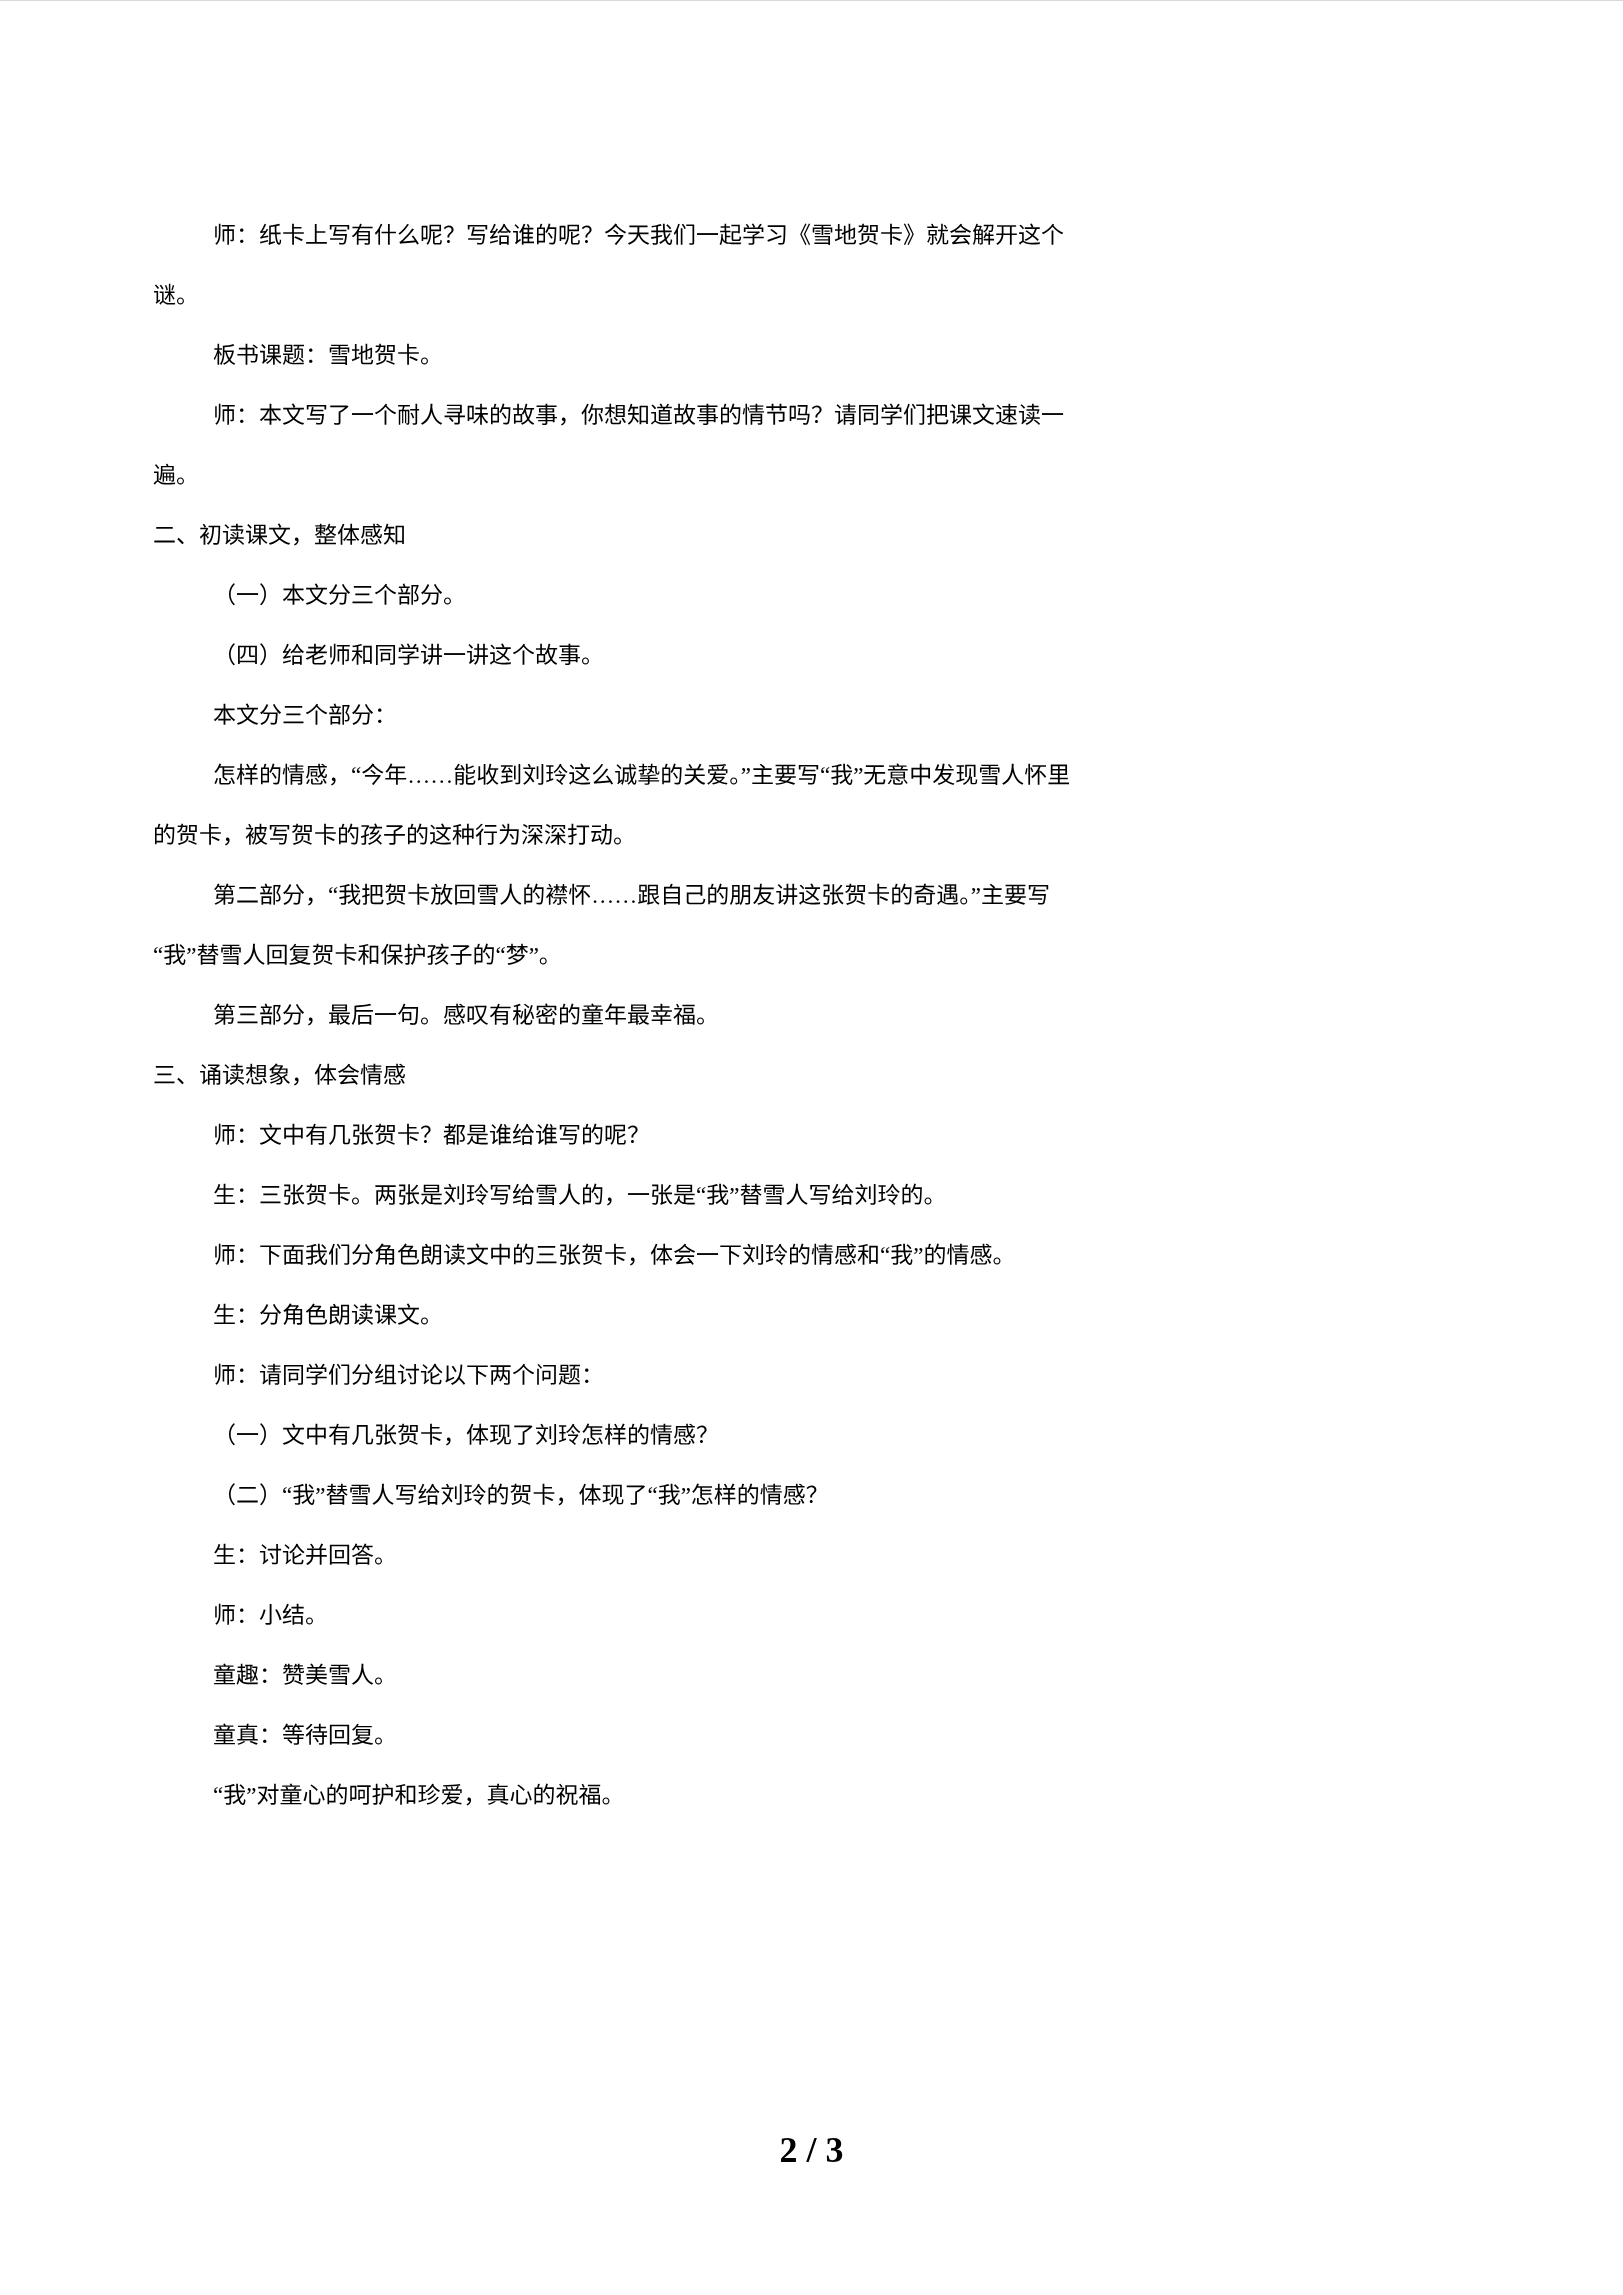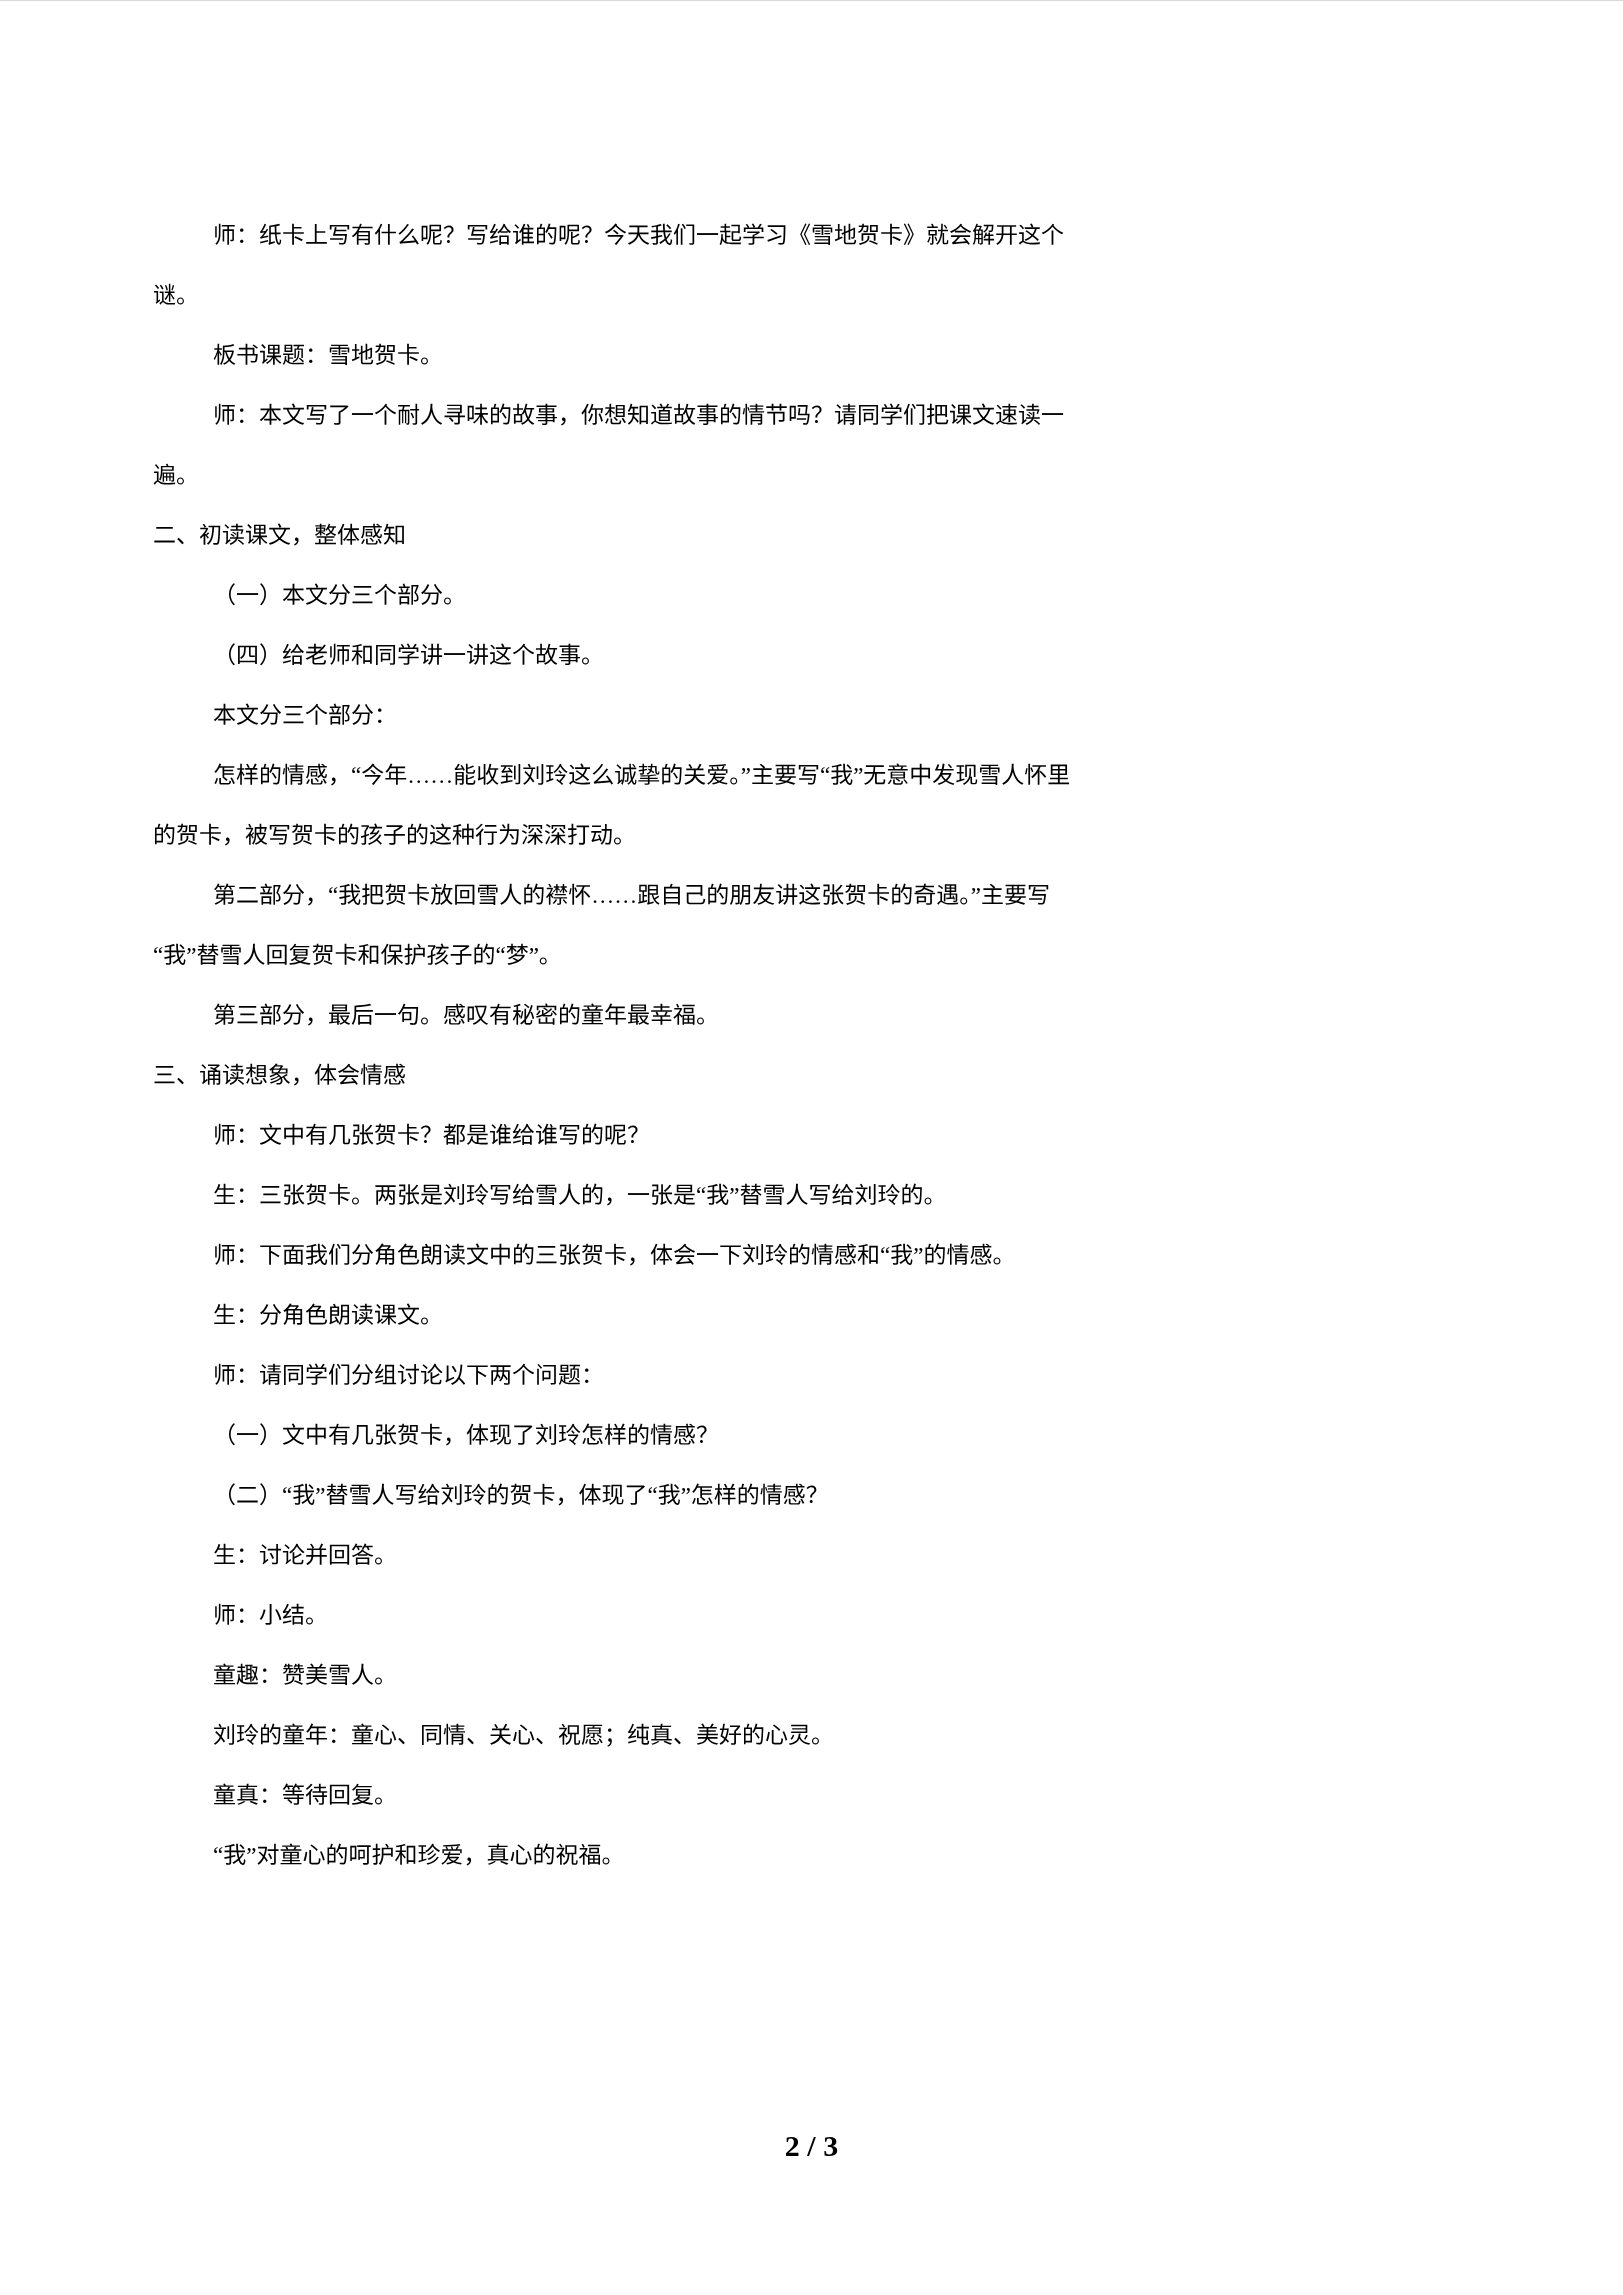--- a/index.html
+++ b/index.html
@@ -34,21 +34,21 @@
     padding-left: 60px; 
   }
   .page-footer {
     position: absolute;
     left: 0;
     right: 0;
     top: 2128px;
     text-align: center;
   }
   .page-number {
-    font-size: 30px;
+    font-size: 36px;
     font-weight: bold;
     font-family: "Liberation Serif", serif;
     color: #000000;
     margin-top: 8px;
   }
 </style>
 </head>
 <body>
 
 <div class="page">
@@ -72,21 +72,20 @@
       <div class="line indent">师：文中有几张贺卡？都是谁给谁写的呢？</div>
       <div class="line indent">生：三张贺卡。两张是刘玲写给雪人的，一张是“我”替雪人写给刘玲的。</div>
       <div class="line indent">师：下面我们分角色朗读文中的三张贺卡，体会一下刘玲的情感和“我”的情感。</div>
       <div class="line indent">生：分角色朗读课文。</div>
       <div class="line indent">师：请同学们分组讨论以下两个问题：</div>
       <div class="line indent">（一）文中有几张贺卡，体现了刘玲怎样的情感？</div>
       <div class="line indent">（二）“我”替雪人写给刘玲的贺卡，体现了“我”怎样的情感？</div>
       <div class="line indent">生：讨论并回答。</div>
       <div class="line indent">师：小结。</div>
       <div class="line indent">童趣：赞美雪人。</div>
-      <div class="line indent">刘玲的童年：童心、同情、关心、祝愿；纯真、美好的心灵。</div>
       <div class="line indent">童真：等待回复。</div>
       <div class="line indent">“我”对童心的呵护和珍爱，真心的祝福。</div>
     </div>
   <div class="page-footer">
     <span class="page-number">2 / 3</span>
   </div>
 </div>
 
 
 </body></html>

